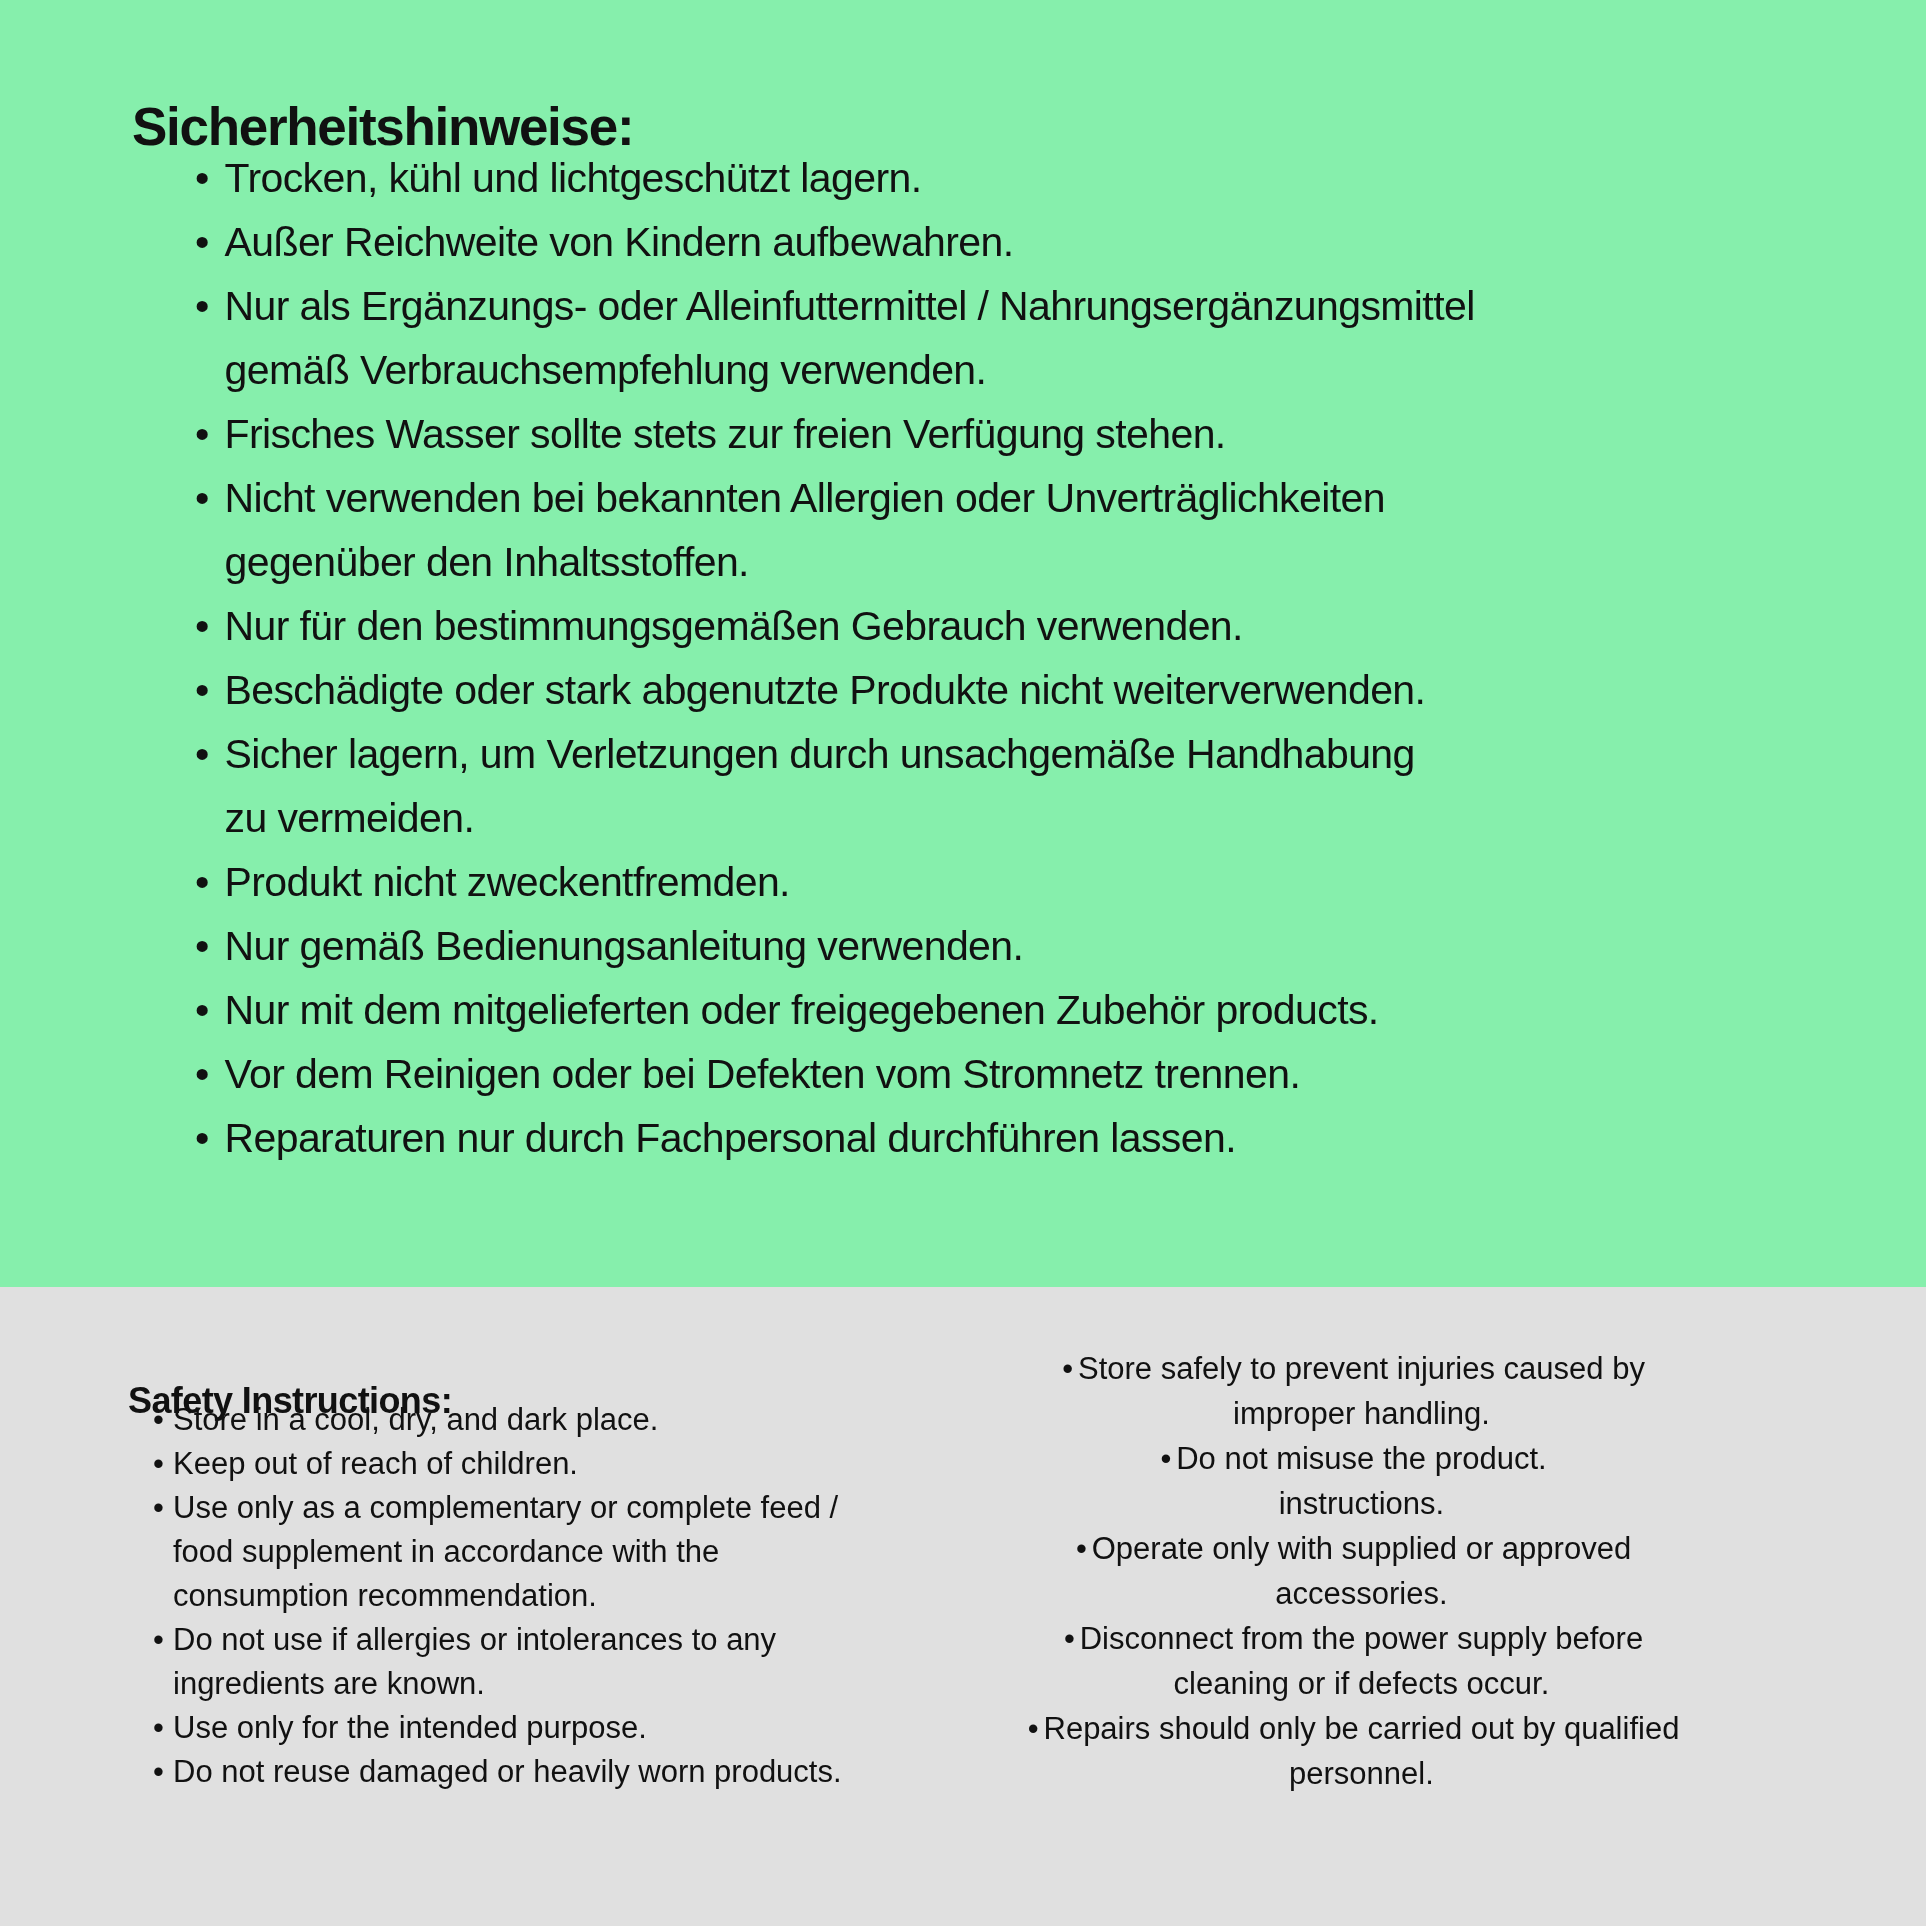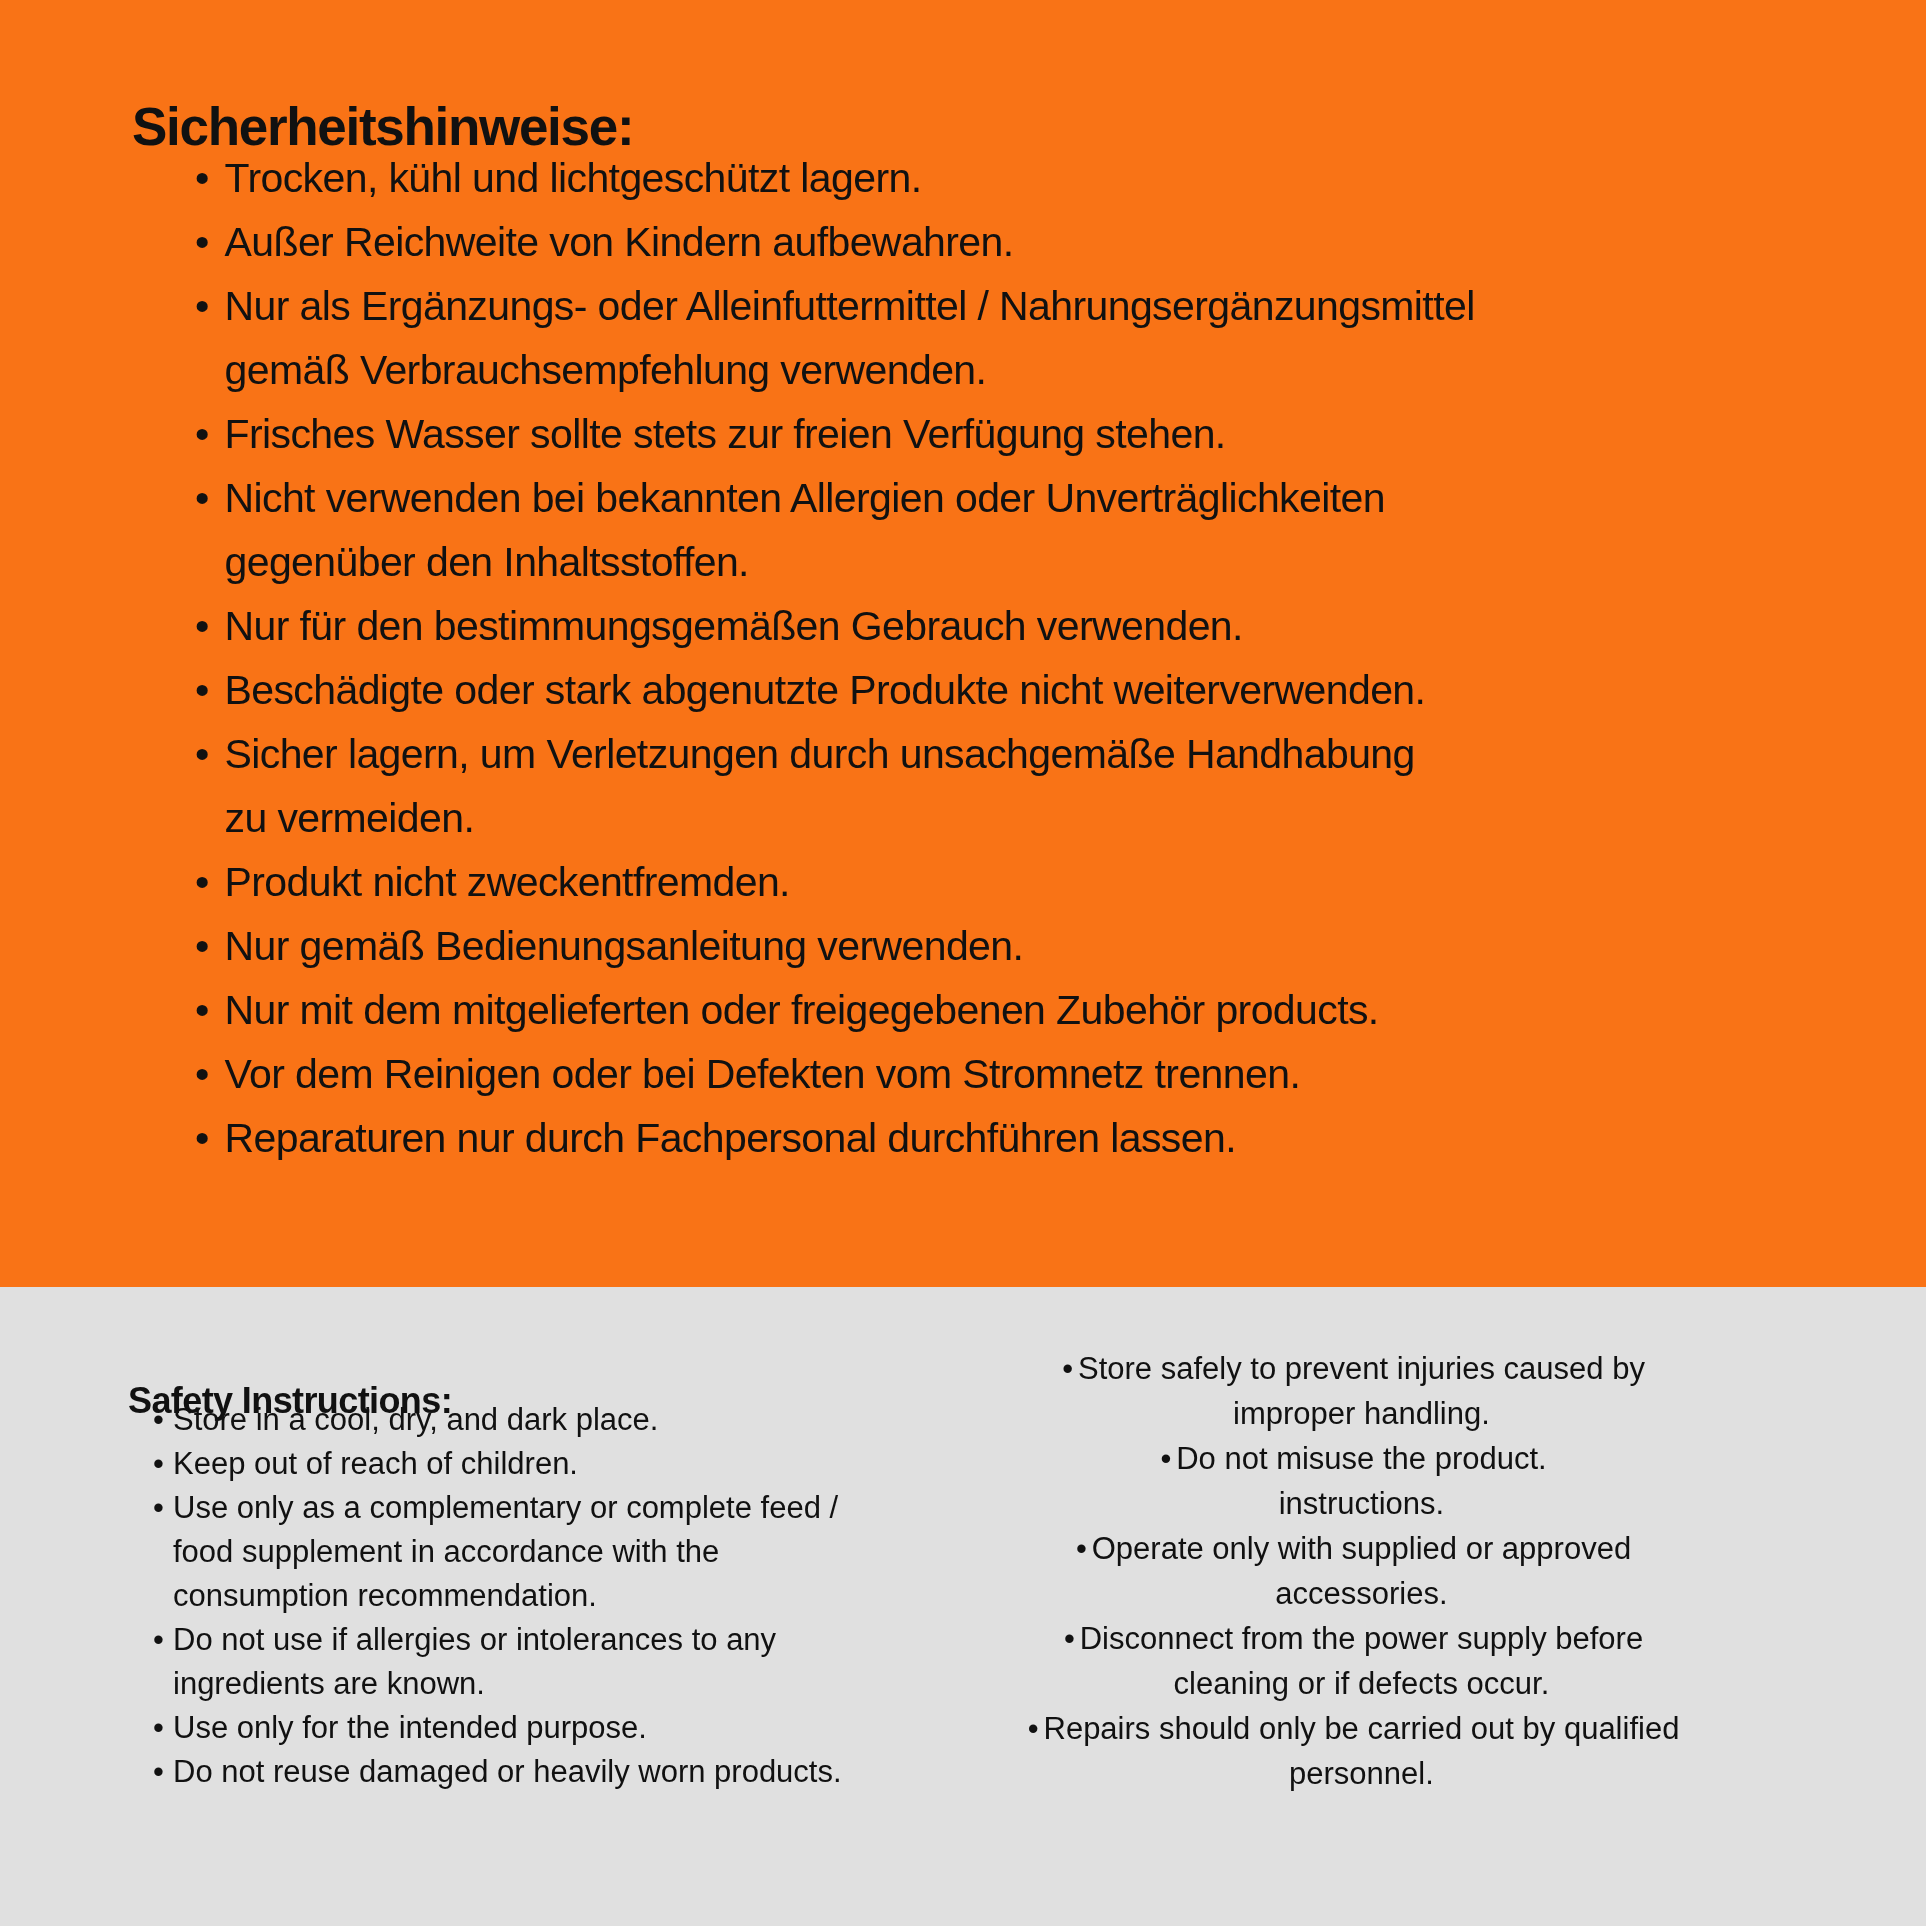--- a/index.html
+++ b/index.html
@@ -1,20 +1,20 @@
 <!DOCTYPE html>
 <html style="font-size:10.3px"><head>
 <meta charset="utf-8">
 <style>
   html, body { margin: 0; padding: 0; }
   .page {
     position: relative;
     width: 1926px;
     height: 1926px;
-    background: #f97316;
+    background: #86efac;
     color: #111111;
     font-family: "Liberation Sans", sans-serif;
     overflow: hidden;
   }
   .gray-panel {
     position: absolute;
     left: 0;
     top: 1287px;
     width: 1926px;
     height: 639px;

